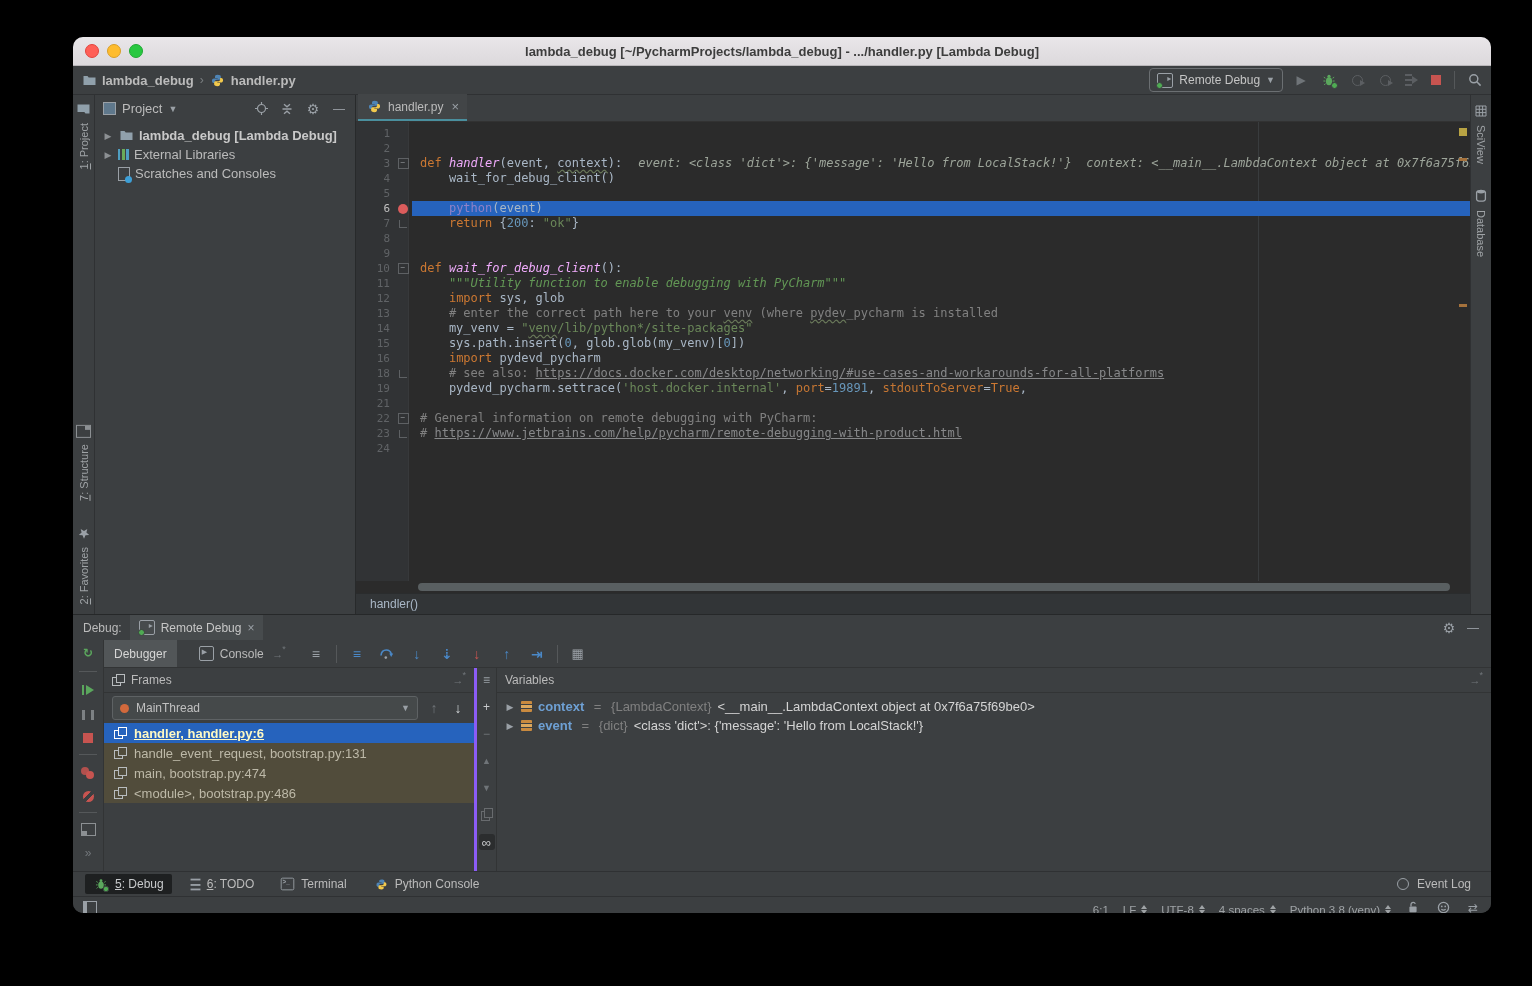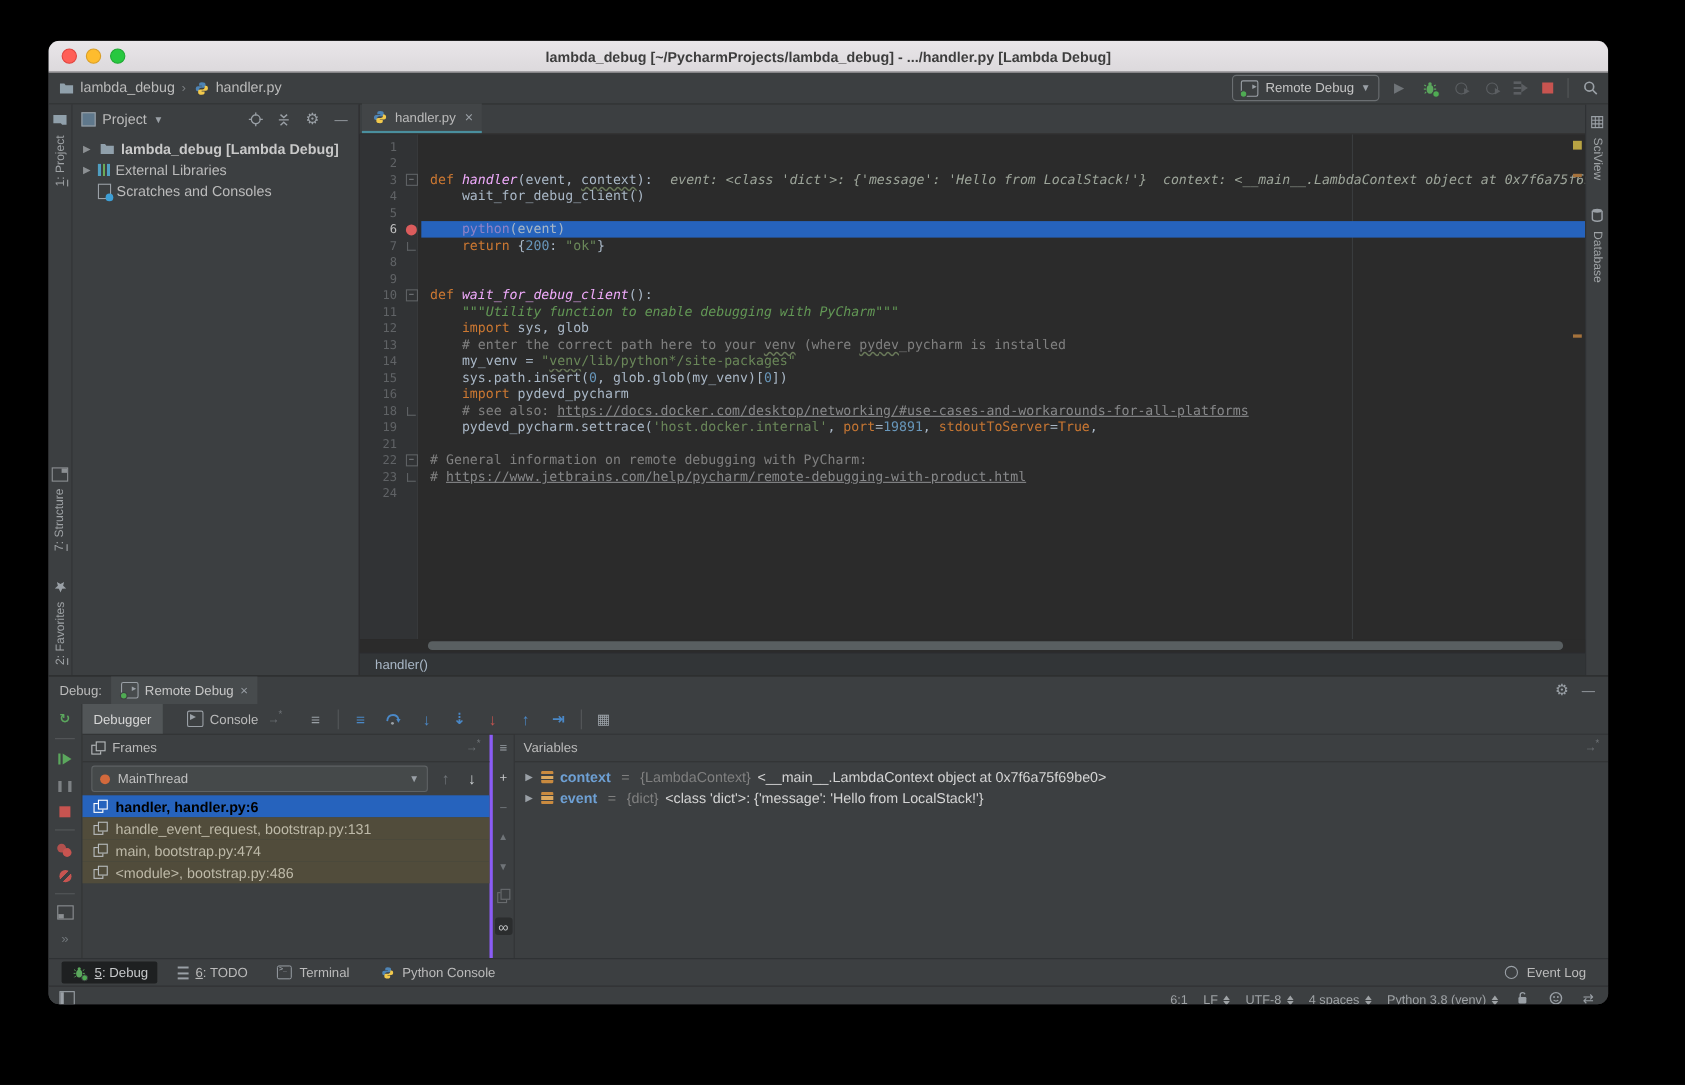--- a/index.html
+++ b/index.html
@@ -1,35 +1,35 @@
 <!DOCTYPE html>
 <html><head>
 <meta charset="utf-8">
 <style>
   html,body{margin:0;padding:0;background:#000;width:1532px;height:986px;overflow:hidden;
     font-family:"Liberation Sans","DejaVu Sans",sans-serif;-webkit-font-smoothing:antialiased;}
   .screen{position:relative;width:1532px;height:986px;background:#000;}
-  .window{position:absolute;left:44px;top:37px;width:1418px;height:876px;border-radius:10px;
+  .window{position:absolute;left:73px;top:37px;width:1418px;height:876px;border-radius:10px;
     overflow:hidden;display:flex;flex-direction:column;box-shadow:0 22px 60px rgba(0,0,0,.65);background:#3c3f41;}
 
   
   .titlebar{height:28px;flex:0 0 28px;background:linear-gradient(#e9e6e9,#dcd9dc);
     border-bottom:1px solid #b9b6b9;display:flex;align-items:center;position:relative;}
   .lights{display:flex;gap:8px;margin-left:12px;}
   .light{width:12px;height:12px;border-radius:50%;}
   .light.r{background:#ff5f57;border:.5px solid #e0443e;}
   .light.y{background:#febc2e;border:.5px solid #d89e27;}
   .light.g{background:#28c840;border:.5px solid #1fa833;}
   .wtitle{position:absolute;left:0;right:0;text-align:center;font-size:13px;font-weight:bold;color:#3d3d3d;}
 
   
   .navbar{height:28px;flex:0 0 28px;background:#3c3f41;border-bottom:1px solid #2f3133;
     display:flex;align-items:center;padding:0 8px;color:#bbbbbb;font-size:13px;}
   .crumbs{display:flex;align-items:center;gap:4px;}
-  .crumb{display:flex;gap:5px;cursor:default;}
+  .crumb{display:flex;align-items:center;gap:5px;cursor:default;font-weight:bold;}
   .crumb-sep{color:#7a7e80;font-size:12px;margin:0 2px;}
   .nav-right{margin-left:auto;display:flex;align-items:center;gap:10px;}
   .runconfig{display:flex;align-items:center;gap:6px;border:1px solid #6b6f72;border-radius:4px;
     height:22px;padding:0 7px;font-size:12px;color:#c5c5c5;}
   .nav-actions{display:flex;align-items:center;gap:12px;}
   .vsep{width:1px;height:18px;background:#55585a;}
 
   
   .mainrow{flex:0 0 519px;display:flex;min-height:0;}
   .stripe{background:#3c3f41;display:flex;flex-direction:column;align-items:center;color:#9fa3a6;font-size:11px;}
@@ -108,21 +108,21 @@
   .panel-head{height:24px;flex:0 0 24px;display:flex;align-items:center;gap:6px;padding:0 8px;
     color:#bbbbbb;font-size:12px;border-bottom:1px solid #323435;}
   .panel-head .grow{flex:1;}
   .thread-row{height:30px;flex:0 0 30px;display:flex;align-items:center;gap:8px;padding:0 8px;}
   .thread-dd{flex:1;height:22px;background:#45494a;border:1px solid #5e6264;border-radius:3px;
     display:flex;align-items:center;gap:7px;padding:0 7px;color:#c0c0c0;font-size:12px;}
   .thread-dd .grow{flex:1;}
   .tdot{width:9px;height:9px;border-radius:50%;background:#d2693c;}
   .frame-list{font-size:13px;color:#bdb9a8;}
   .frame-row{height:20px;display:flex;align-items:center;gap:7px;padding-left:10px;white-space:nowrap;}
-  .frame-row.sel{background:#2663bd;color:#000000;font-weight:bold;}
+  .frame-row.sel{background:#2663bd;color:#fef9c3;font-weight:bold;text-decoration:underline;}
   .frame-row.lib{background:#514c3b;}
   .midstrip{width:19px;flex:0 0 19px;border-right:1px solid #323435;display:flex;flex-direction:column;
     align-items:center;padding-top:4px;gap:11px;}
   .variables{flex:1;display:flex;flex-direction:column;min-width:0;background:#3c3f41;}
   .var-list{font-size:13px;padding-top:4px;}
   .var-row{height:19px;display:flex;align-items:center;gap:6px;padding-left:8px;white-space:nowrap;}
   .var-row .tw{color:#9aa0a6;font-size:9px;width:10px;text-align:center;}
   .vname{color:#6ea0d4;font-weight:bold;}
   .vgray{color:#808080;}
   .vval{color:#d4d4d4;}

